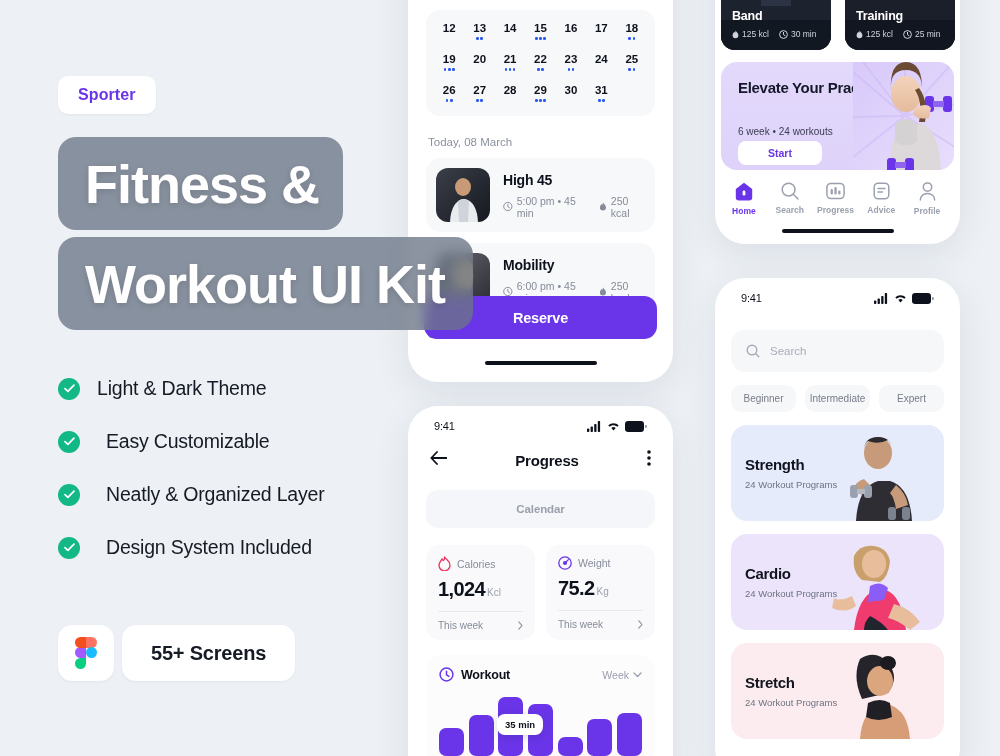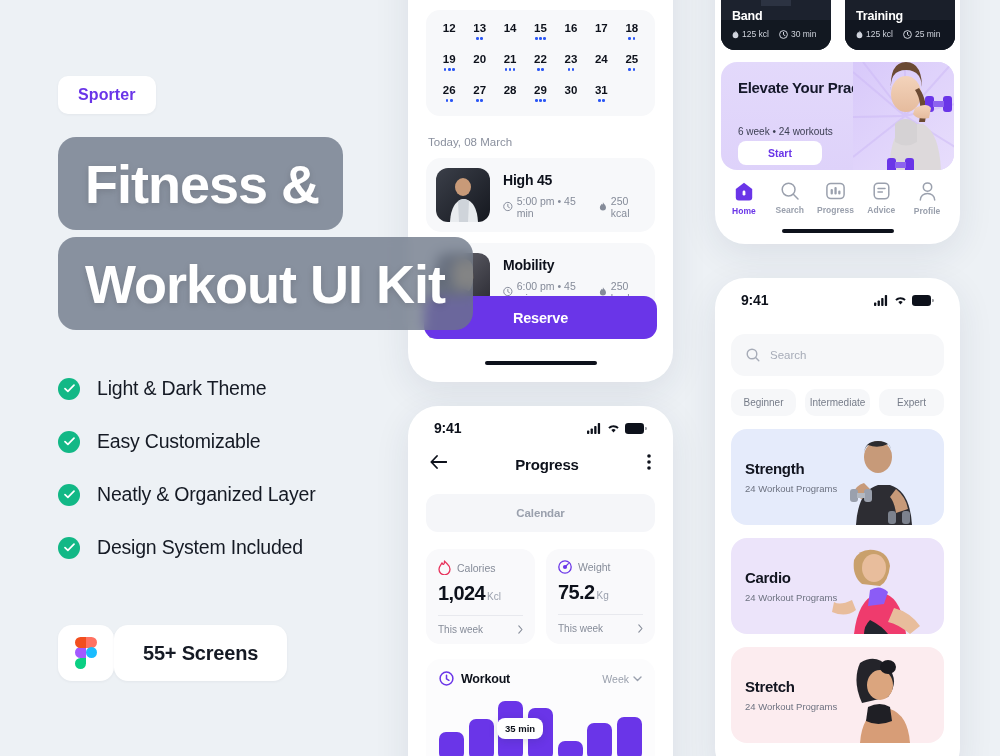--- a/index.html
+++ b/index.html
@@ -37,35 +37,35 @@
     letter-spacing: -1px;
     display: flex; align-items: center;
     text-shadow: 0 2px 7px rgba(0,0,0,.14);
     white-space: nowrap;
   }
   .title-band.one { left: 58px; top: 137px; width: 285px; height: 93px; padding-left: 27px; }
   .title-band.two { left: 58px; top: 237px; width: 415px; height: 93px; padding-left: 27px; z-index: 30; }
 
   .feature-list { position: absolute; left: 58px; top: 362px; }
   .feature { display: flex; align-items: center; height: 53px; margin-bottom: 0px; }
-  .feature + .feature { margin-top: 0px; }
+  .feature + .feature { margin-top: 0px; gap: 9px; }
   .feat-check {
     width: 22px; height: 22px; border-radius: 50%;
     background: #12b886;
     display: flex; align-items: center; justify-content: center;
     flex: 0 0 22px;
   }
   .feat-check svg { display:block; }
   .feat-label {
     margin-left: 17px;
     font-size: 19.5px; font-weight: 500; color: #151a24;
     letter-spacing: -0.2px;
   }
 
-  .bottom-chips { position: absolute; left: 58px; top: 625px; display: flex; gap: 0; }
+  .bottom-chips { position: absolute; left: 58px; top: 625px; display: flex; gap: 8px; }
   .chip-figma {
     width: 56px; height: 56px; background: #fff; border-radius: 14px;
     display: flex; align-items: center; justify-content: center;
     box-shadow: 0 1px 3px rgba(30,40,60,.05);
   }
   .chip-screens {
     height: 56px; background: #fff; border-radius: 14px;
     display: flex; align-items: center; padding: 0 29px;
     font-size: 20px; font-weight: 600; color: #151a24; letter-spacing: -0.2px;
     box-shadow: 0 1px 3px rgba(30,40,60,.05);
@@ -76,21 +76,21 @@
     position: absolute;
     background: #ffffff;
     border-radius: 30px;
     box-shadow: 0 10px 36px rgba(36,48,74,.09);
     overflow: hidden;
   }
   .statusbar {
     display: flex; align-items: center; justify-content: space-between;
     padding: 14px 26px 4px 26px;
   }
-  .sb-time { font-size: 14px; font-weight: 700; color: #0d111b; letter-spacing: -0.2px; }
+  .sb-time { font-size: 11px; font-weight: 400; color: #0d111b; letter-spacing: -0.2px; }
   .sb-icons { display: flex; align-items: center; gap: 5px; }
   .home-indicator {
     width: 112px; height: 4.5px; border-radius: 3px; background: #0d111b;
     margin: 0 auto;
   }
 
   
   #phoneSchedule { left: 408px; top: -258px; width: 265px; height: 640px; }
   .sched-body { padding: 0 18px; }
   .cal-grid {

